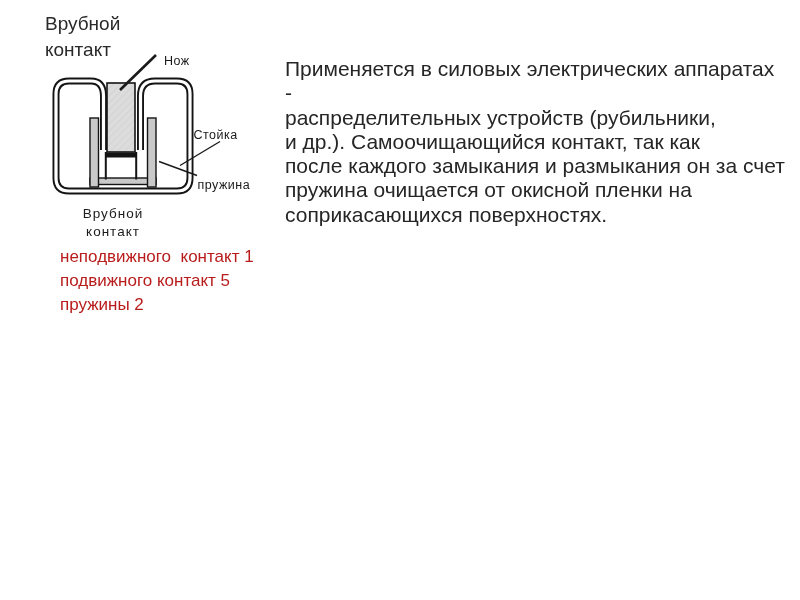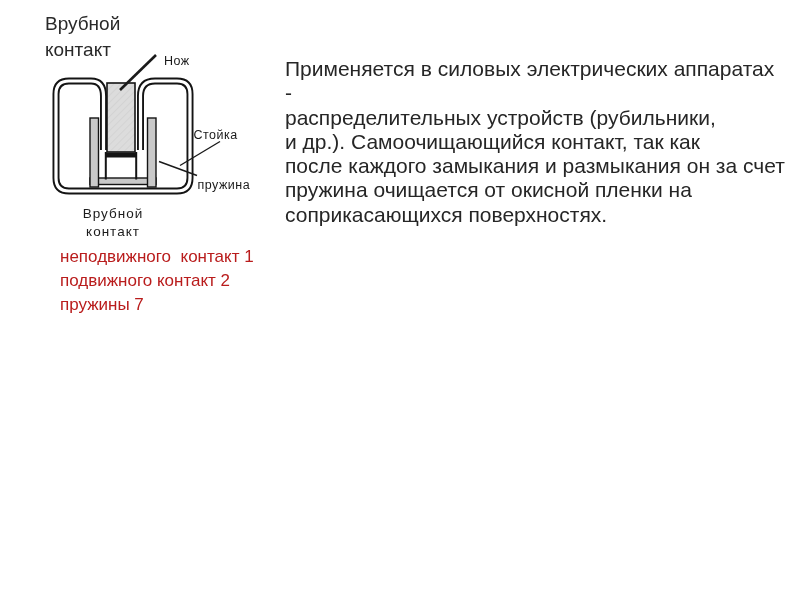--- a/index.html
+++ b/index.html
@@ -90,17 +90,17 @@
     <div>Применяется в силовых электрических аппаратах -</div>
     <div>распределительных устройств (рубильники,</div>
     <div>и др.). Самоочищающийся контакт, так как</div>
     <div>после каждого замыкания и размыкания он за счет</div>
     <div>пружина очищается от окисной пленки на</div>
     <div>соприкасающихся поверхностях.</div>
   </div>
 
   <div class="legend">
     <div>неподвижного  контакт 1</div>
-    <div>подвижного контакт 2</div>
-    <div>пружины 7</div>
+    <div>подвижного контакт 5</div>
+    <div>пружины 2</div>
   </div>
 
 </div>
 
 </body></html>

